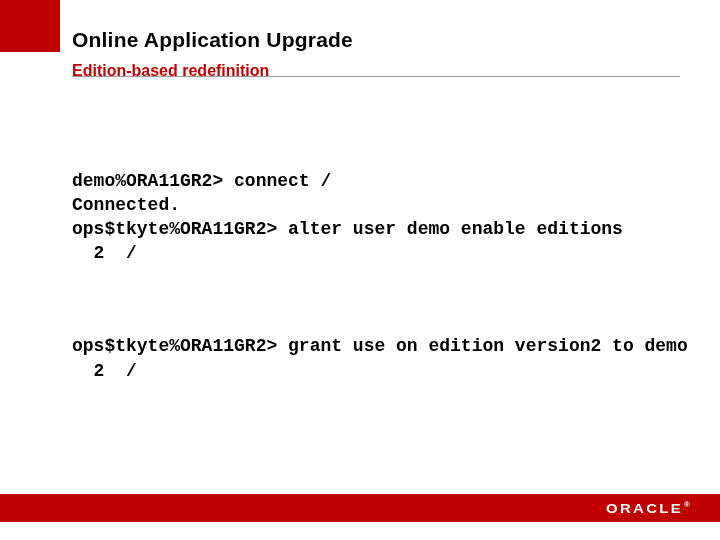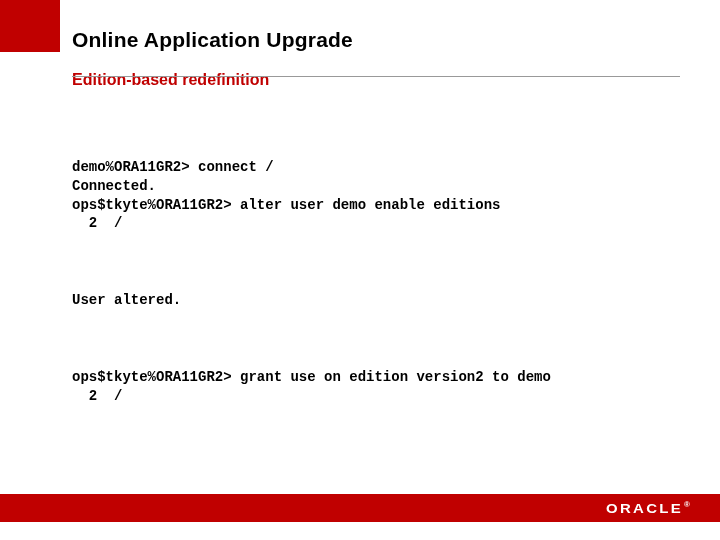--- a/index.html
+++ b/index.html
@@ -32,37 +32,37 @@
     .title {
       font-size: 21px;
       font-weight: bold;
       color: #000;
       letter-spacing: 0.2px;
     }
     .subtitle {
       font-size: 16px;
       font-weight: bold;
       color: #c00000;
-      margin-top: 19px;
+      margin-top: 10px;
     }
     .divider {
       position: absolute;
       top: 76px;
       left: 72px;
       right: 40px;
       height: 1px;
       background: #999;
     }
     .code-area {
       position: absolute;
       top: 120px;
       left: 72px;
       right: 40px;
       font-family: "Courier New", Courier, monospace;
-      font-size: 14px;
+      font-size: 18px;
       font-weight: bold;
       color: #000;
       line-height: 1.35;
       white-space: pre;
     }
     .code-block {
       margin-bottom: 20px;
     }
     .footer-bar {
       position: absolute;
@@ -102,21 +102,20 @@
   <div class="subtitle">Edition-based redefinition</div>
 </div>
 
 <div class="divider"></div>
 
 <div class="code-area">
   <div class="code-block">demo%ORA11GR2&gt; connect /
 Connected.
 ops$tkyte%ORA11GR2&gt; alter user demo enable editions
   2  /</div>
-  <div class="code-block">User altered.</div>
   <div class="code-block">ops$tkyte%ORA11GR2&gt; grant use on edition version2 to demo
   2  /</div>
 </div>
 
 <div class="footer-bar">
   <div class="oracle-logo">
     <span>ORACLE</span><sup>®</sup>
   </div>
 </div>
 

